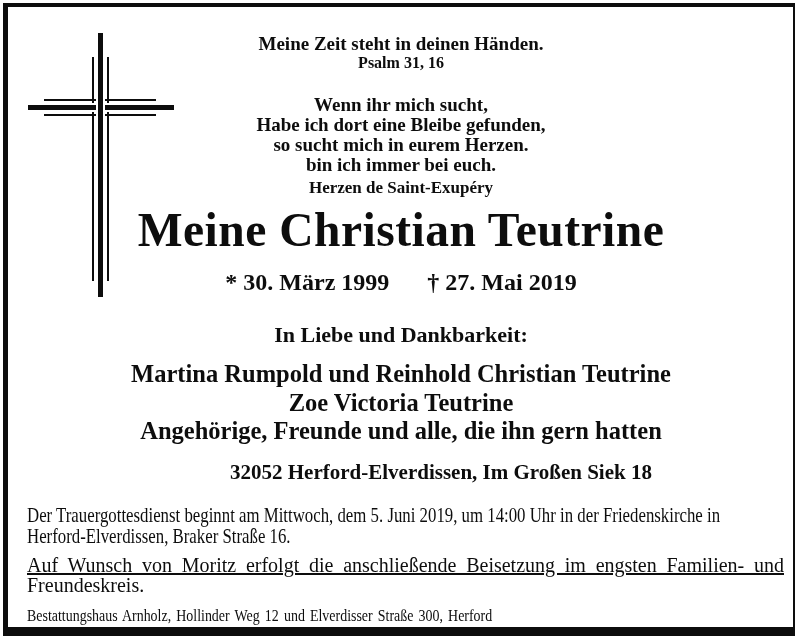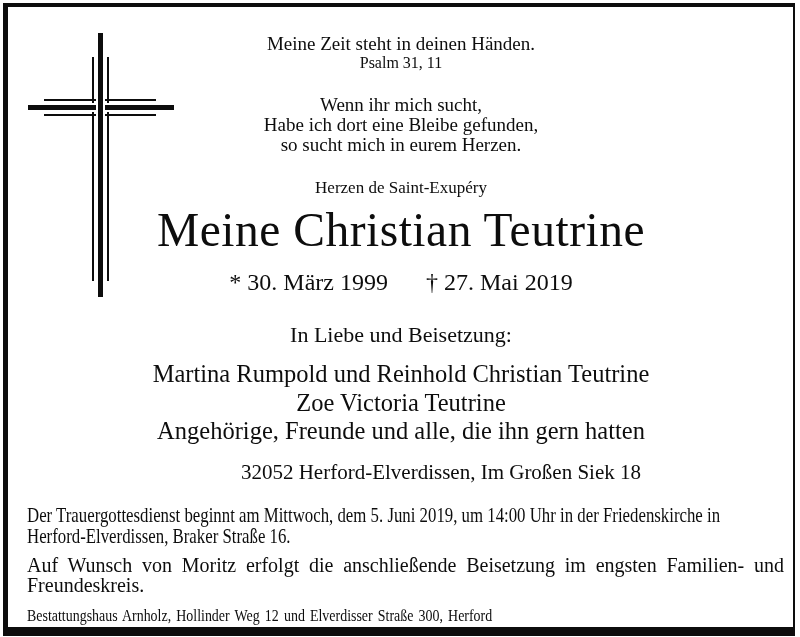--- a/index.html
+++ b/index.html
@@ -19,39 +19,39 @@
   .cross{position:absolute;left:0;top:0;width:200px;height:310px;}
   .cross div{position:absolute;background:#0d0d0d;}
   .cv-thin-l{left:92px;top:57px;width:2px;height:224px;}
   .cv-thin-r{left:107px;top:57px;width:2px;height:224px;}
   .ch-thin-t{left:44px;top:99px;width:112px;height:2px;}
   .ch-thin-b{left:44px;top:114px;width:112px;height:2px;}
   .ch-thick{left:28px;top:105px;width:146px;height:5px;box-shadow:0 0 0 2px #fff;}
   .cv-thick{left:98px;top:33px;width:5px;height:264px;box-shadow:0 0 0 2px #fff;}
 
   .abs{position:absolute;}
-  .ctr{left:8px;width:786px;text-align:center;}
+  .ctr{left:8px;width:786px;text-align:center;font-weight:bold;}
   .quote{top:33px;font-size:19px;line-height:1.15;}
   .quote-src{top:54px;font-size:16px;line-height:1.15;}
   .poem{top:95px;font-size:19px;line-height:20px;}
   .poem-author{top:178px;font-size:17px;line-height:1.15;}
   .name{top:207px;font-size:47.5px;line-height:1;letter-spacing:.5px;}
   .dates{top:270px;font-size:24px;line-height:1;display:flex;justify-content:center;gap:38px;}
   .intro{top:322px;font-size:22px;line-height:1.15;}
   .mourners{top:360px;font-size:24.5px;line-height:28.5px;}
   .address{top:460px;font-size:21px;line-height:1.15;margin-left:40px;}
   .svc1{left:27px;top:503px;}
   .svc2{left:27px;top:524px;}
   .svc1,.svc2{
     font-size:21px;line-height:1.15;white-space:nowrap;
     transform:scaleX(.8);transform-origin:left top;
   }
   .burial1{
     left:27px;top:554px;width:757px;font-size:20px;line-height:1.15;
-    text-align:justify;text-align-last:justify;white-space:nowrap;
+    text-align:justify;text-align-last:justify;white-space:nowrap;text-decoration:underline;
   }
   .burial2{left:27px;top:574px;font-size:20px;line-height:1.15;}
   .funeral{
     left:27px;top:606px;font-size:17px;line-height:1.15;white-space:nowrap;
     transform:scaleX(.82);transform-origin:left top;word-spacing:2px;
   }
 </style>
 </head>
 <body>
 
@@ -60,37 +60,38 @@
 <div class="cross">
   <div class="cv-thin-l"></div>
   <div class="cv-thin-r"></div>
   <div class="ch-thin-t"></div>
   <div class="ch-thin-b"></div>
   <div class="ch-thick"></div>
   <div class="cv-thick"></div>
 </div>
 
 <div class="abs ctr quote">Meine Zeit steht in deinen Händen.</div>
-<div class="abs ctr quote-src">Psalm 31, 11</div>
+<div class="abs ctr quote-src">Psalm 31, 16</div>
 
 <div class="abs ctr poem">
   <div>Wenn ihr mich sucht,</div>
   <div>Habe ich dort eine Bleibe gefunden,</div>
   <div>so sucht mich in eurem Herzen.</div>
+  <div>bin ich immer bei euch.</div>
 </div>
 <div class="abs ctr poem-author">Herzen de Saint-Exupéry</div>
 
 <div class="abs ctr name">Meine Christian Teutrine</div>
 
 <div class="abs ctr dates">
   <span>* 30. März 1999</span>
   <span>† 27. Mai 2019</span>
 </div>
 
-<div class="abs ctr intro">In Liebe und Beisetzung:</div>
+<div class="abs ctr intro">In Liebe und Dankbarkeit:</div>
 
 <div class="abs ctr mourners">
   <div>Martina Rumpold und Reinhold Christian Teutrine</div>
   <div>Zoe Victoria Teutrine</div>
   <div>Angehörige, Freunde und alle, die ihn gern hatten</div>
 </div>
 
 <div class="abs ctr address">32052 Herford-Elverdissen, Im Großen Siek 18</div>
 
 <div class="abs svc1">Der Trauergottesdienst beginnt am Mittwoch, dem 5. Juni 2019, um 14:00 Uhr in der Friedenskirche in</div>

